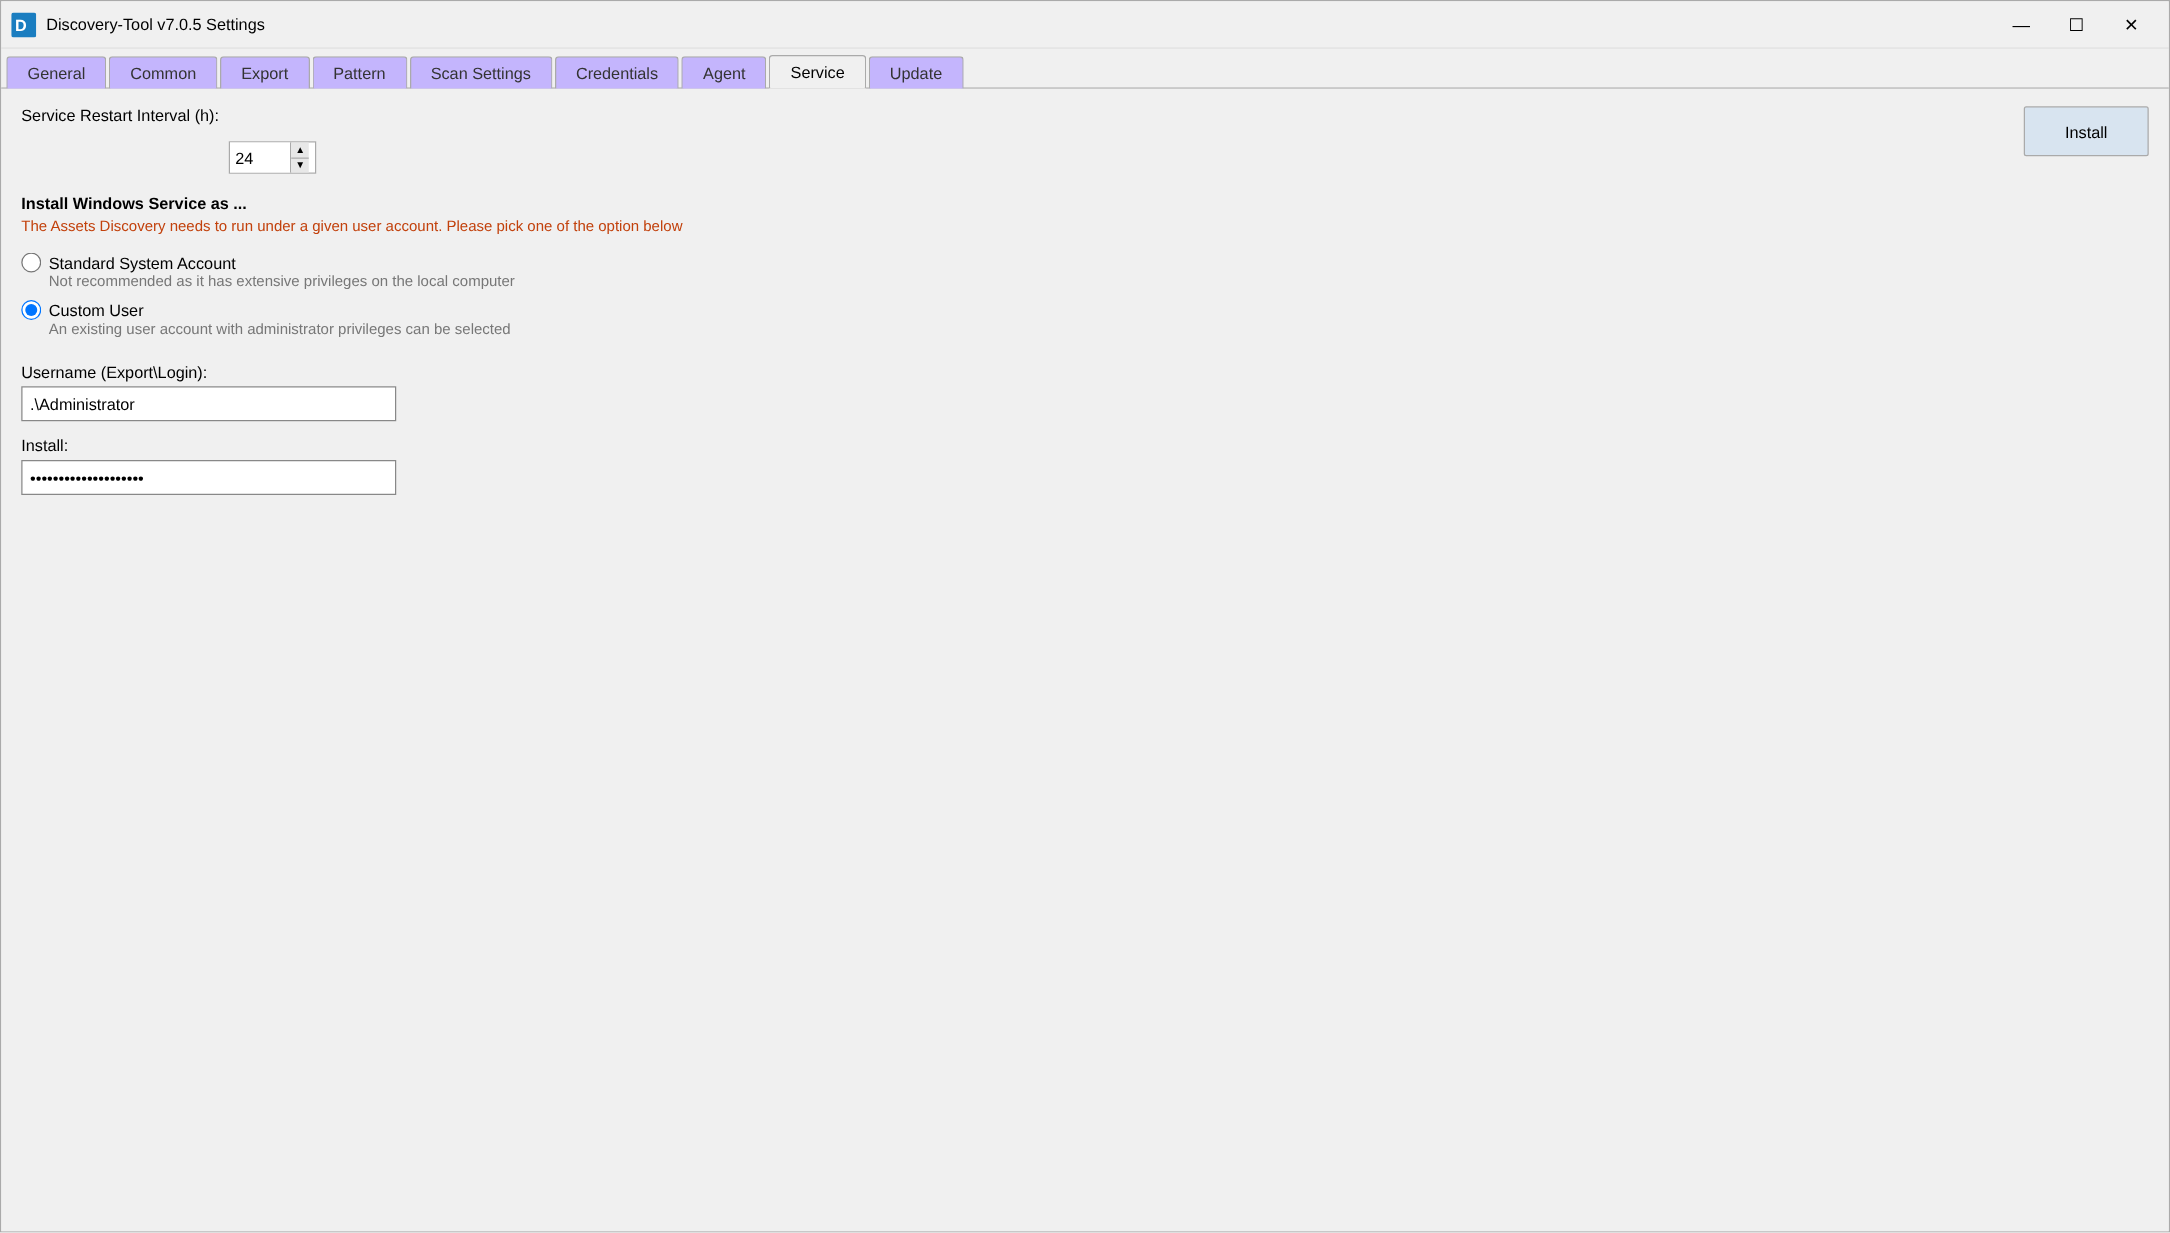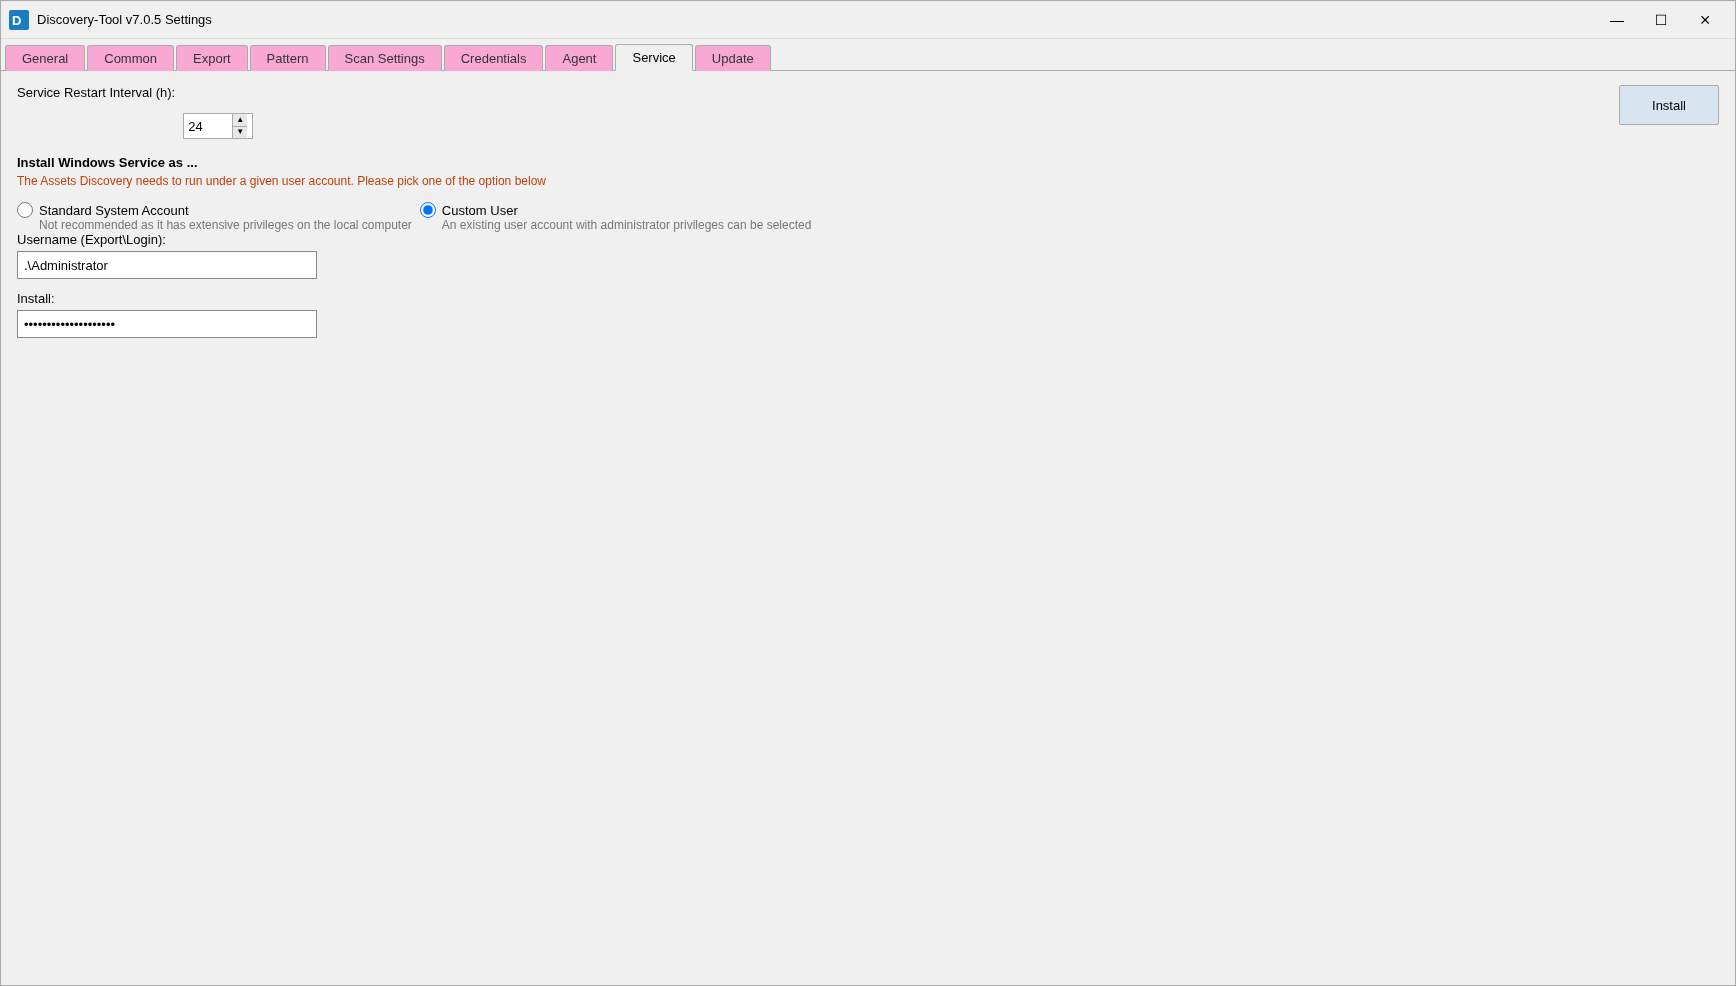--- a/index.html
+++ b/index.html
@@ -65,21 +65,21 @@
       align-items: flex-end;
       padding: 4px 0 0 4px;
       background: #f0f0f0;
       border-bottom: 1px solid #aaa;
       gap: 0;
     }
     .tab {
       padding: 5px 16px;
       border: 1px solid #aaa;
       border-bottom: none;
-      background: #f9a8d4;
+      background: #c4b5fd;
       cursor: pointer;
       font-size: 13px;
       margin-right: 2px;
       border-radius: 3px 3px 0 0;
       color: #333;
       position: relative;
       bottom: -1px;
     }
     .tab.active {
       background: #f0f0f0;
@@ -162,21 +162,23 @@
       margin-bottom: 4px;
     }
     .install-as-desc {
       font-size: 12px;
       color: #c2410c;
       margin-bottom: 14px;
     }
 
     .radio-group {
       display: flex;
+      flex-direction: column;
       gap: 8px;
+      margin-bottom: 20px;
     }
     .radio-option {
       display: flex;
       flex-direction: column;
     }
     .radio-label-row {
       display: flex;
       align-items: center;
       gap: 6px;
     }

